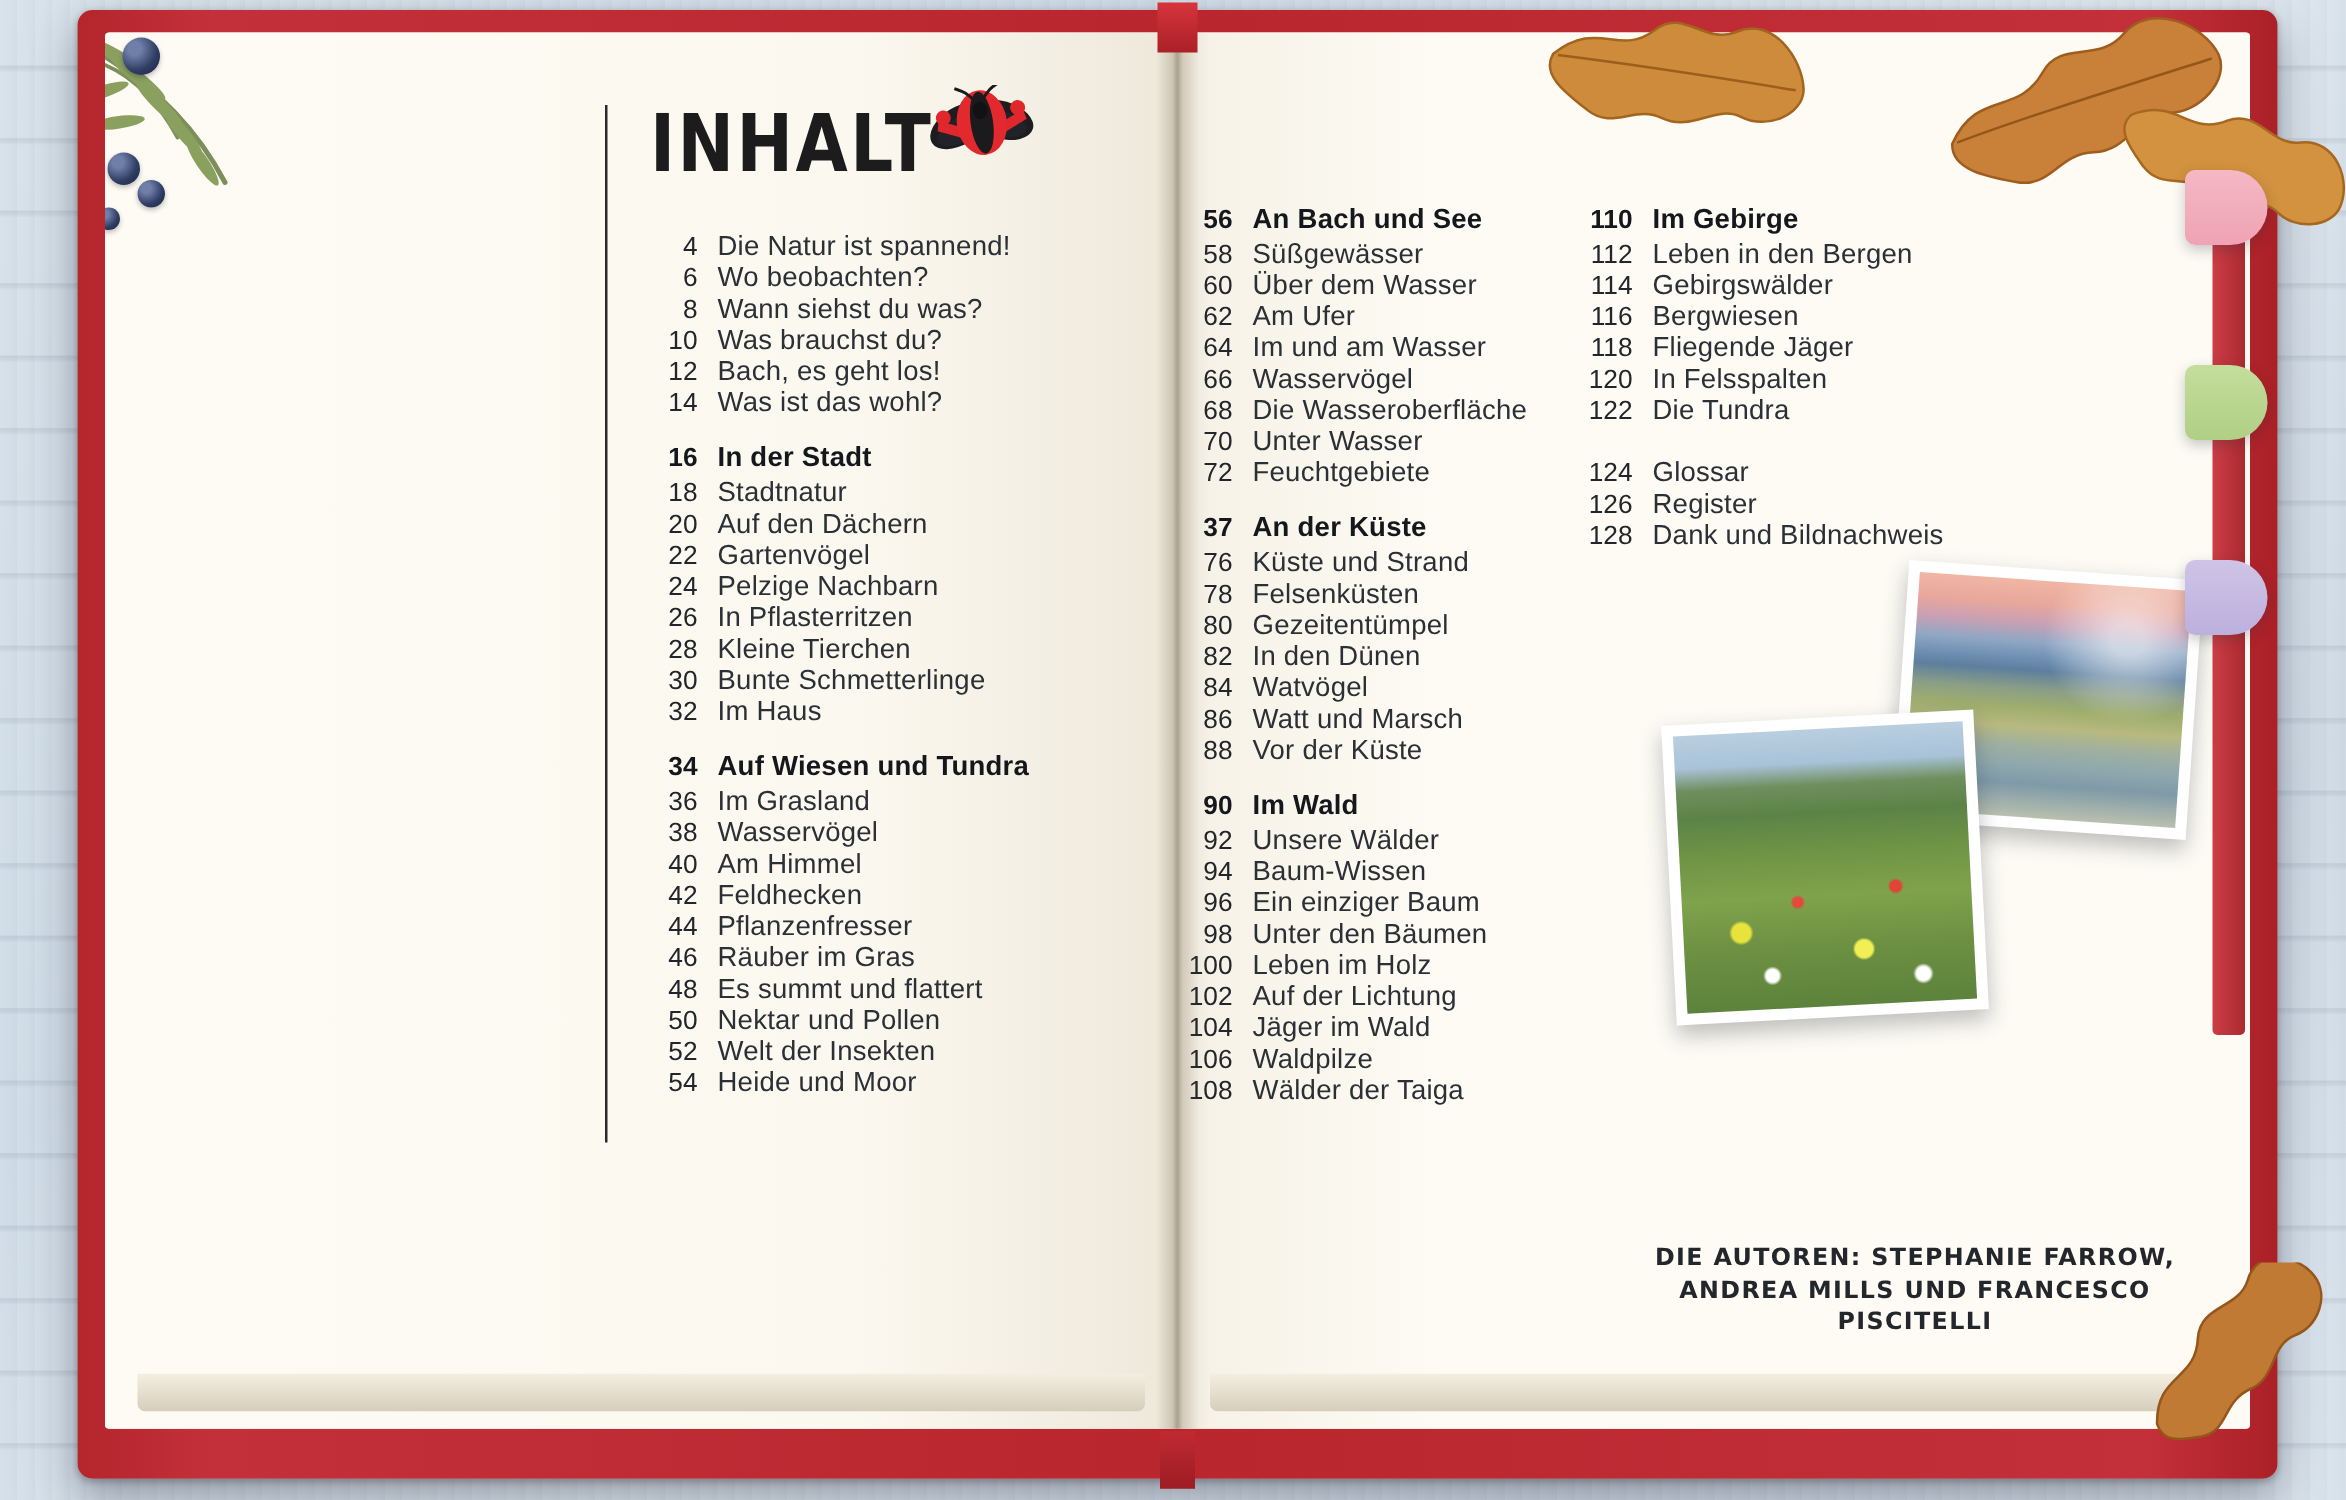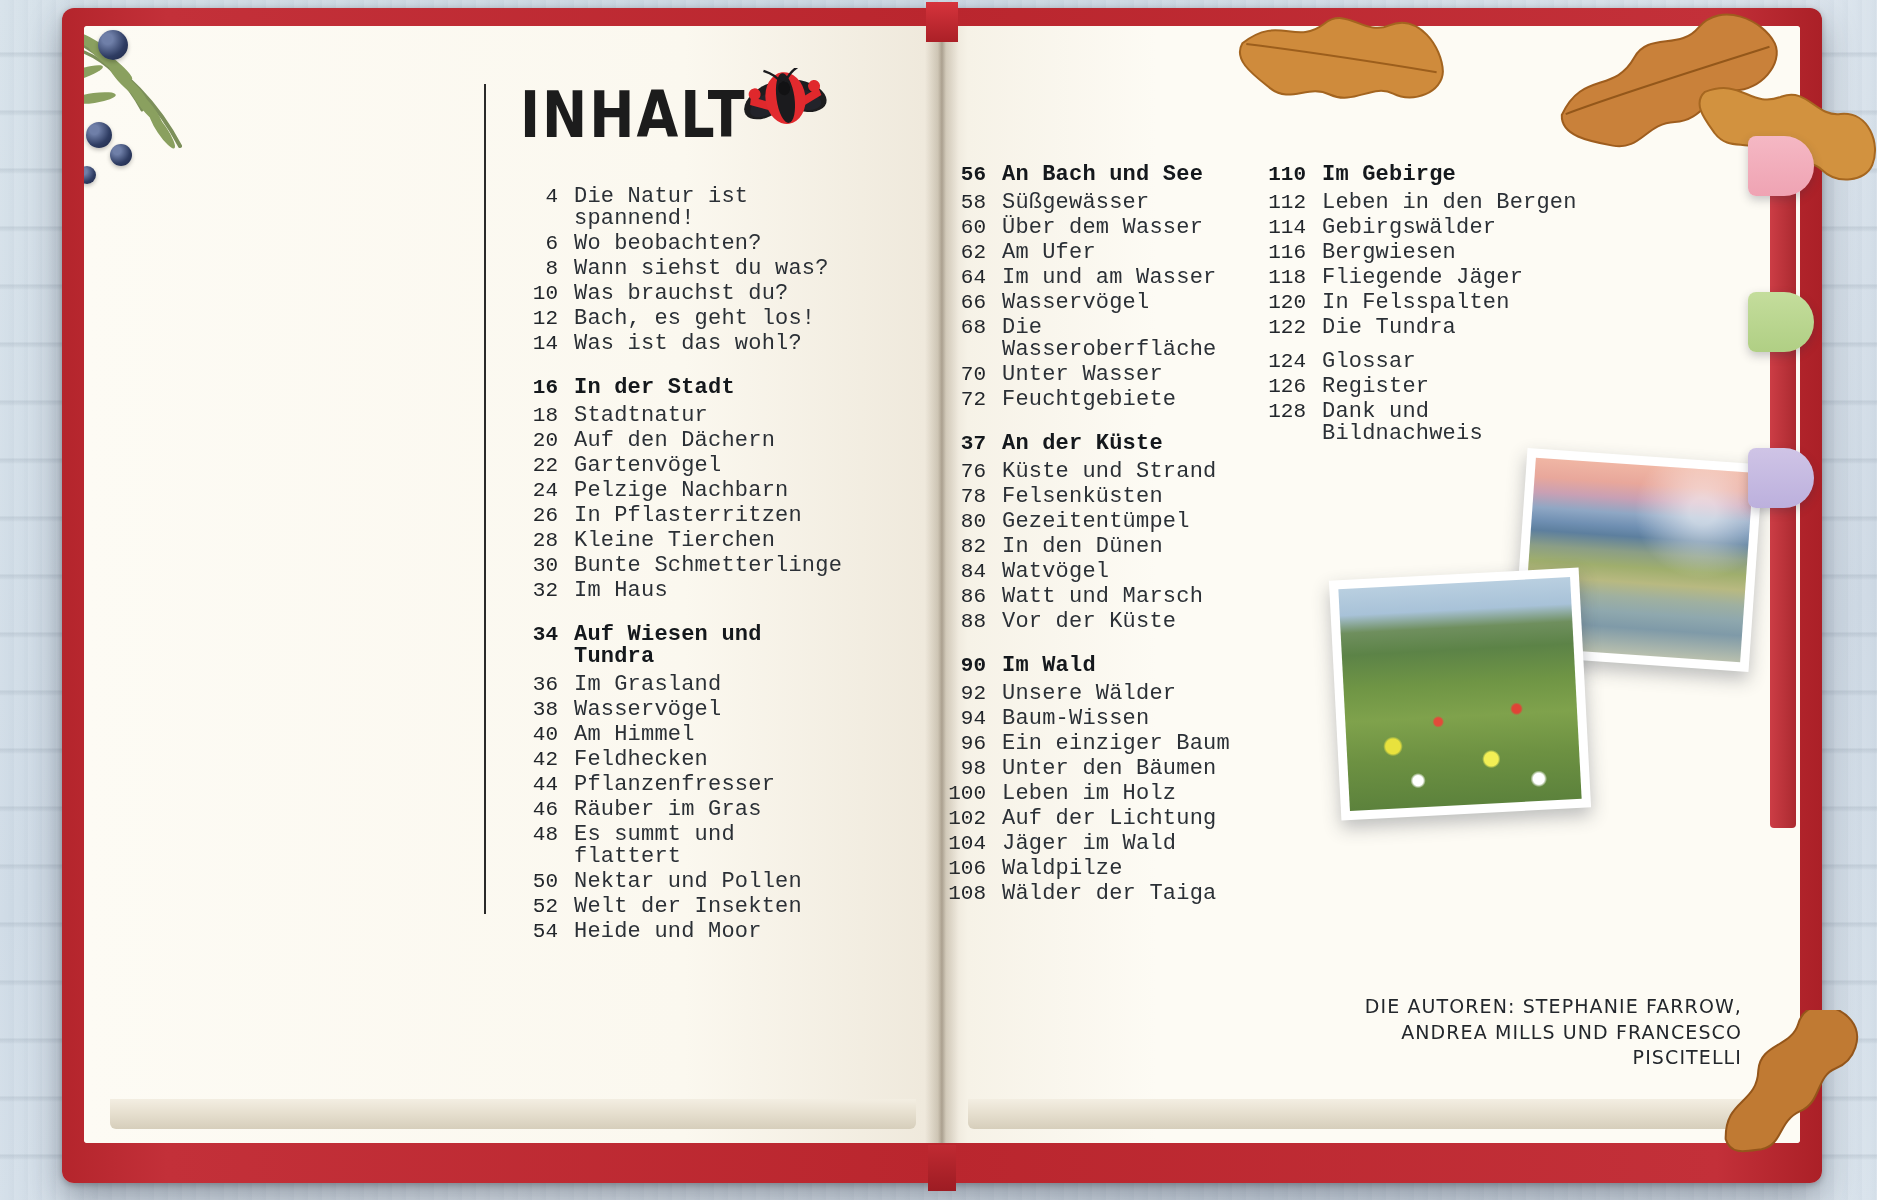--- a/index.html
+++ b/index.html
@@ -130,21 +130,21 @@
     transform: scaleY(1.18);
     transform-origin: left top;
   }
   .divider {
     position: absolute;
     left: 400px; top: 58px;
     width: 2px; height: 830px;
     background: #2a2a2a;
   }
 
-  .toc-col { font-family: Liberation Mono, monospace; }
+  .toc-col { font-family: Liberation Sans, sans-serif; }
   .entry {
     display: flex;
     align-items: baseline;
     margin-bottom: 3px;
     line-height: 1.0;
   }
   .entry .pg {
     width: 54px;
     text-align: right;
     padding-right: 16px;
@@ -153,21 +153,21 @@
     flex: 0 0 auto;
   }
   .entry .lbl {
     font-size: 22px;
     color: #2b3036;
     letter-spacing: .2px;
   }
   .entry.section { margin-top: 22px; margin-bottom: 6px; }
   .entry.section .pg,
   .entry.section .lbl { font-weight: 700; color: #14181c; }
-  .entry.gap { margin-top: 12px; }
+  .entry.gap { margin-top: 28px; }
 
   .col-left  { position: absolute; left: 436px; top: 160px; width: 330px; }
   .col-mid   { position: absolute; left: 6px;   top: 116px; width: 300px; }
   .col-right { position: absolute; left: 326px; top: 116px; width: 320px; }
 
   
   .photo {
     position: absolute;
     background: #fff;
     padding: 9px 9px 9px 9px;
@@ -215,26 +215,26 @@
         #6f9545 45%,
         #7fa24c 60%,
         #6d9142 78%,
         #5c823c 100%);
   }
 
   .credits {
     position: absolute;
     right: 58px; bottom: 72px;
     width: 420px;
-    text-align: right;
+    text-align: center;
     font-size: 19px;
     letter-spacing: 1.1px;
     line-height: 1.35;
     color: #23272c;
-    font-weight: 400;
+    font-weight: 700;
   }
 
   
   .deco { position: absolute; pointer-events: none; }
 
   
   .juniper { left: 0; top: 0; width: 230px; height: 230px; }
   .berry {
     position: absolute; border-radius: 50%;
     background: radial-gradient(circle at 32% 30%, #6f7fa8 0 18%, #2f3d63 60%, #1b2442 100%);

